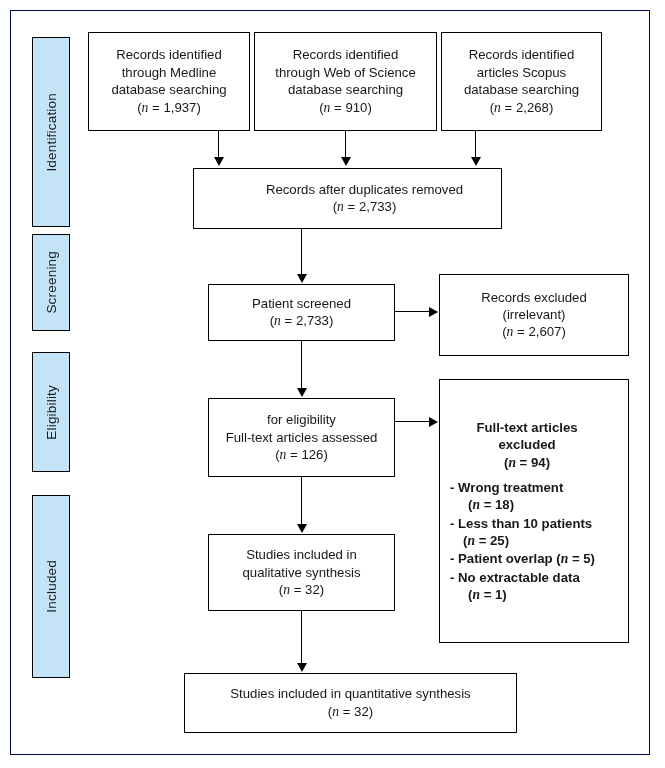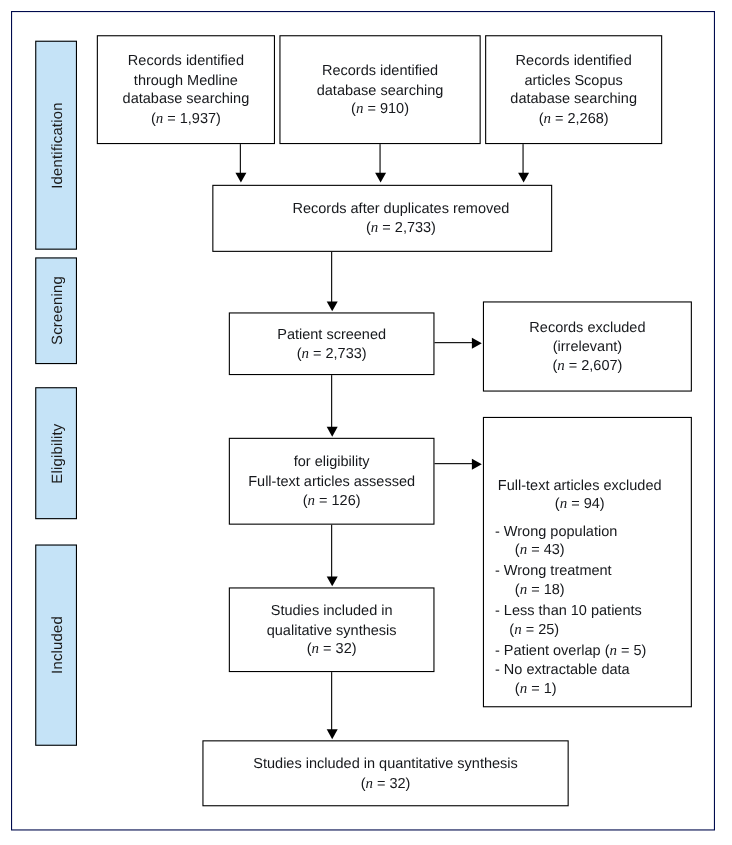--- a/index.html
+++ b/index.html
@@ -62,23 +62,24 @@
     align-items: center;
     justify-content: center;
     text-align: center;
     font-size: 13.2px;
     line-height: 1.32;
     color: #16181c;
     padding: 2px 4px;
   }
   .node .inner { width: 100%; }
   .node.topalign {
-    align-items: flex-end;
+    align-items: center;
     text-align: left;
     padding: 8px 24px 6px 10px;
+    font-weight: bold;
   }
   em.nvar {
     font-style: italic;
     font-family: "Liberation Serif", serif;
     font-size: 13.6px;
   }
 
   .excl-head { text-align: center; margin-bottom: 7px; }
   .excl-list { margin: 0; padding: 0; list-style: none; }
   .excl-list li {
@@ -143,20 +144,21 @@
       <div>Records identified</div>
       <div>through Medline</div>
       <div>database searching</div>
       <div>(<em class="nvar">n</em><span> = 1,937)</span></div>
     </div>
   </div>
 
   <div class="node" style="left:254px; top:32px; width:183px; height:99px;">
     <div class="inner">
       <div>Records identified</div>
+      <div>through Web of Science</div>
       <div>database searching</div>
       <div>(<em class="nvar">n</em><span> = 910)</span></div>
     </div>
   </div>
 
   <div class="node" style="left:441px; top:32px; width:161px; height:99px;">
     <div class="inner">
       <div>Records identified</div>
       <div>articles Scopus</div>
       <div>database searching</div>
@@ -216,24 +218,20 @@
   <div class="arrow-right" style="left:429px; top:417px;"></div>
 
   <div class="node topalign" style="left:439px; top:379px; width:190px; height:264px;">
     <div class="inner">
       <div class="excl-head">
         <div>Full-text articles excluded</div>
         <div>(<em class="nvar">n</em><span> = 94)</span></div>
       </div>
       <ul class="excl-list">
         <li>
-          <span>- Wrong population</span><br>
-          <span style="padding-left:9px;">(</span><em class="nvar">n</em><span> = 43)</span>
-        </li>
-        <li>
           <span>- Wrong treatment</span><br>
           <span style="padding-left:9px;">(</span><em class="nvar">n</em><span> = 18)</span>
         </li>
         <li>
           <span>- Less than 10 patients</span><br>
           <span style="padding-left:4px;">(</span><em class="nvar">n</em><span> = 25)</span>
         </li>
         <li>
           <span>- Patient overlap (</span><em class="nvar">n</em><span> = 5)</span>
         </li>

